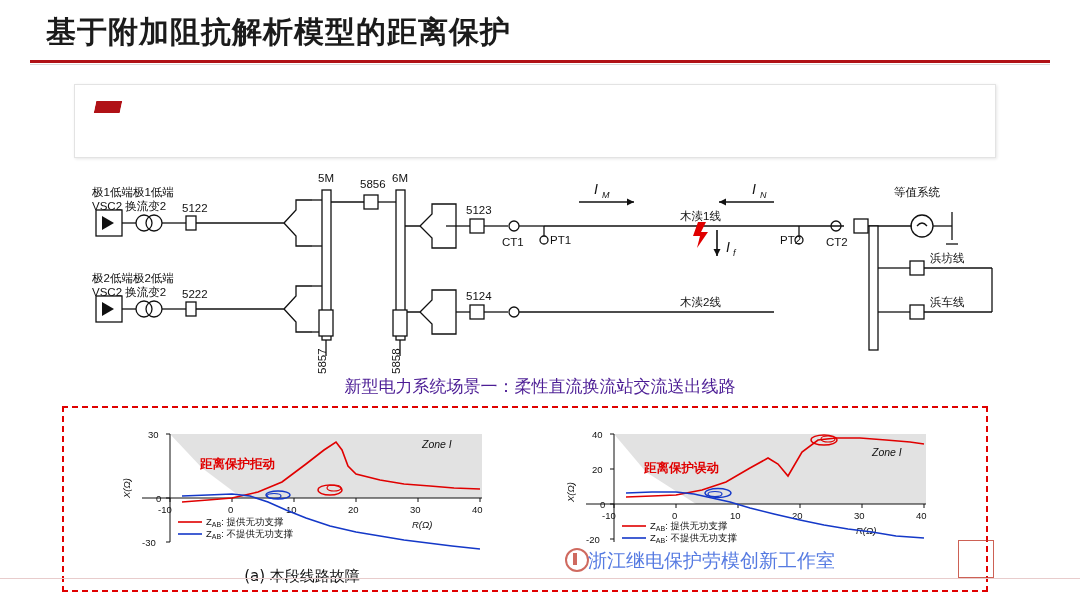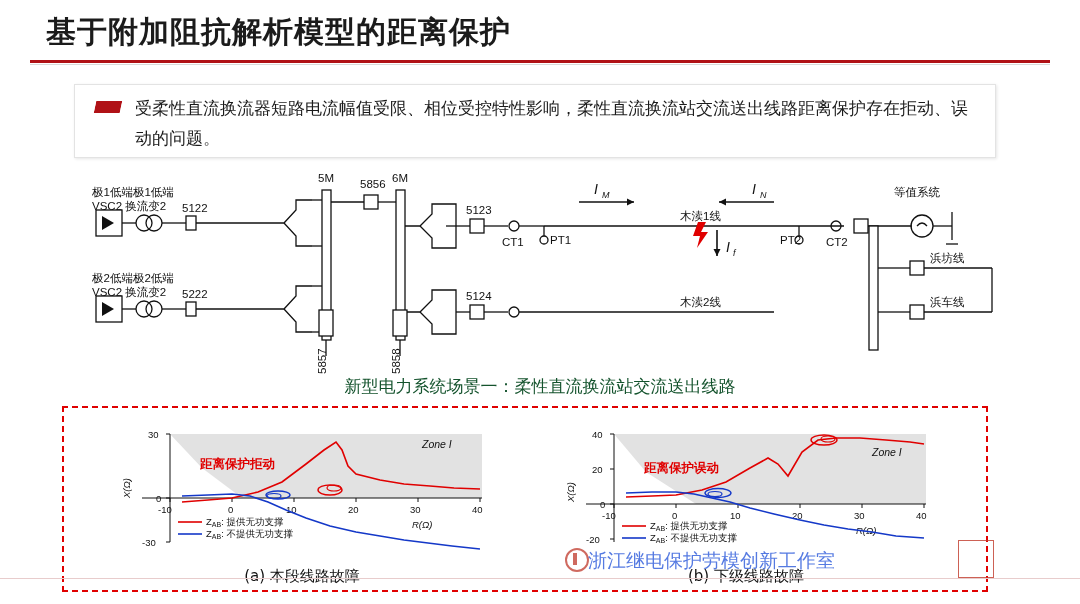--- a/index.html
+++ b/index.html
@@ -43,21 +43,21 @@
     font-size:17px;line-height:30px;color:#1b1b1b;
     font-family:"DejaVu Sans", sans-serif;
   }
   
   .schematic{
     position:absolute;left:74px;top:160px;width:920px;height:215px;
   }
   .schematic svg{display:block;}
   .cap-scene{
     position:absolute;left:0;top:375px;width:1080px;
-    text-align:center;font-size:17px;color:#14532d;
+    text-align:center;font-size:17px;color:#4c1d95;
     font-family:"DejaVu Sans", sans-serif;
   }
   
   .panel{
     position:absolute;left:62px;top:406px;width:922px;height:182px;
     border:2px dashed #e00000;
   }
   .chart-wrap{position:absolute;top:8px;width:440px;height:168px;}
   .chart-left{left:18px;}
   .chart-right{left:462px;}
@@ -90,21 +90,20 @@
 </style>
 </head>
 <body>
 
 <div class="title">基于附加阻抗解析模型的距离保护</div>
 <div class="title-rule"></div>
 <div class="title-rule-thin"></div>
 
 <div class="bullet-box">
   <span class="bullet-marker"></span>
-  <div class="bullet-text">受柔性直流换流器短路电流幅值受限、相位受控特性影响，柔性直流换流站交流送出线路距离保护存在拒动、误动的问题。</div>
 </div>
 
 <div class="schematic">
 <svg width="920" height="215" viewBox="0 0 920 215">
   <g stroke="#111" stroke-width="1.3" fill="none">
 
     <rect x="22" y="50" width="26" height="26"></rect>
     <path d="M28 56 L40 63 L28 70 Z" fill="#111" stroke="none"></path>
     <line x1="48" y1="63" x2="62" y2="63"></line>
 
@@ -345,20 +344,19 @@
       <ellipse cx="298" cy="24" rx="13" ry="5" fill="none" stroke="#e00000" stroke-width="1.4"></ellipse>
       <ellipse cx="302" cy="23" rx="7" ry="3" fill="none" stroke="#e00000" stroke-width="1.2"></ellipse>
       <text x="118" y="56" font-size="12.5" font-weight="bold" fill="#e00000" font-family="DejaVu Sans">距离保护误动</text>
       <g>
         <line x1="96" y1="110" x2="120" y2="110" stroke="#e00000" stroke-width="1.6"></line>
         <line x1="96" y1="122" x2="120" y2="122" stroke="#1438c8" stroke-width="1.6"></line>
         <text x="124" y="113" font-size="9.5" fill="#111" font-family="DejaVu Sans">Z<tspan font-size="7" dy="2">AB</tspan><tspan dy="-2">: 提供无功支撑</tspan></text>
         <text x="124" y="125" font-size="9.5" fill="#111" font-family="DejaVu Sans">Z<tspan font-size="7" dy="2">AB</tspan><tspan dy="-2">: 不提供无功支撑</tspan></text>
       </g>
     </svg>
-    <div class="chart-caption">(b) 下级线路故障</div>
   </div>
 </div>
 
 <div class="wm-logo"></div>
 <div class="wm">浙江继电保护劳模创新工作室</div>
 <div class="wm-box"></div>
 <div class="bottom-rule"></div>
 
 </body></html>

